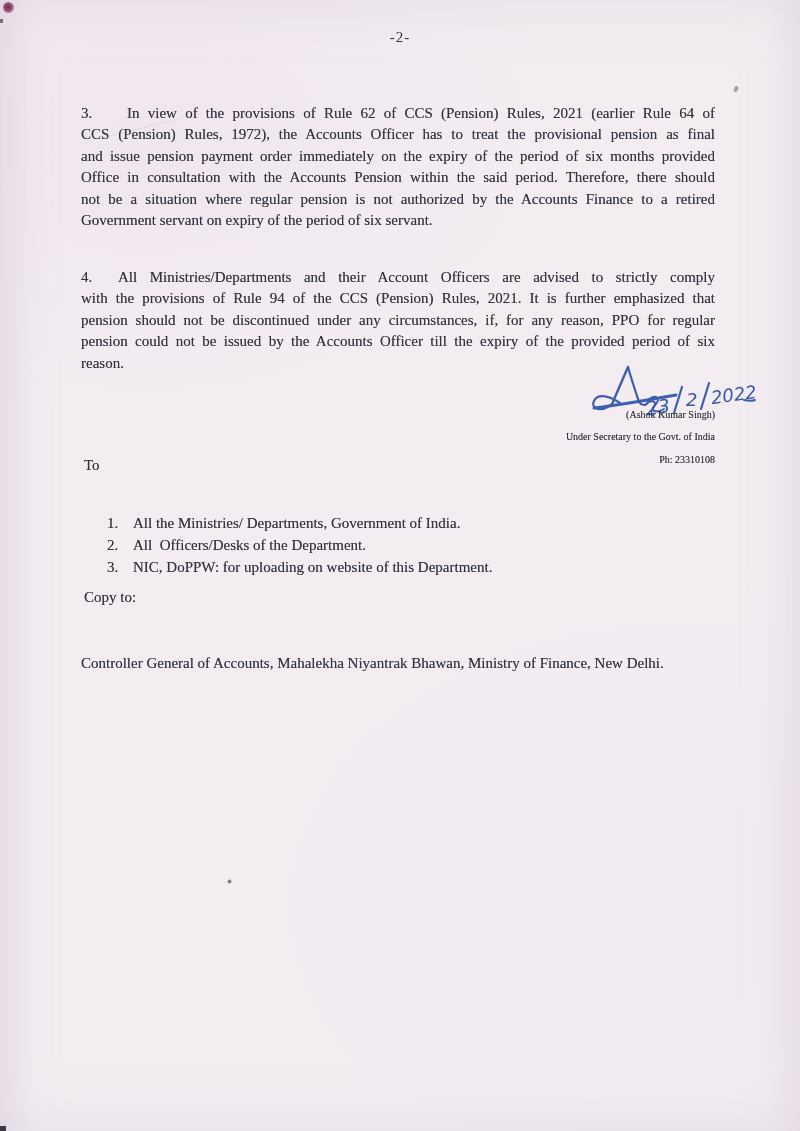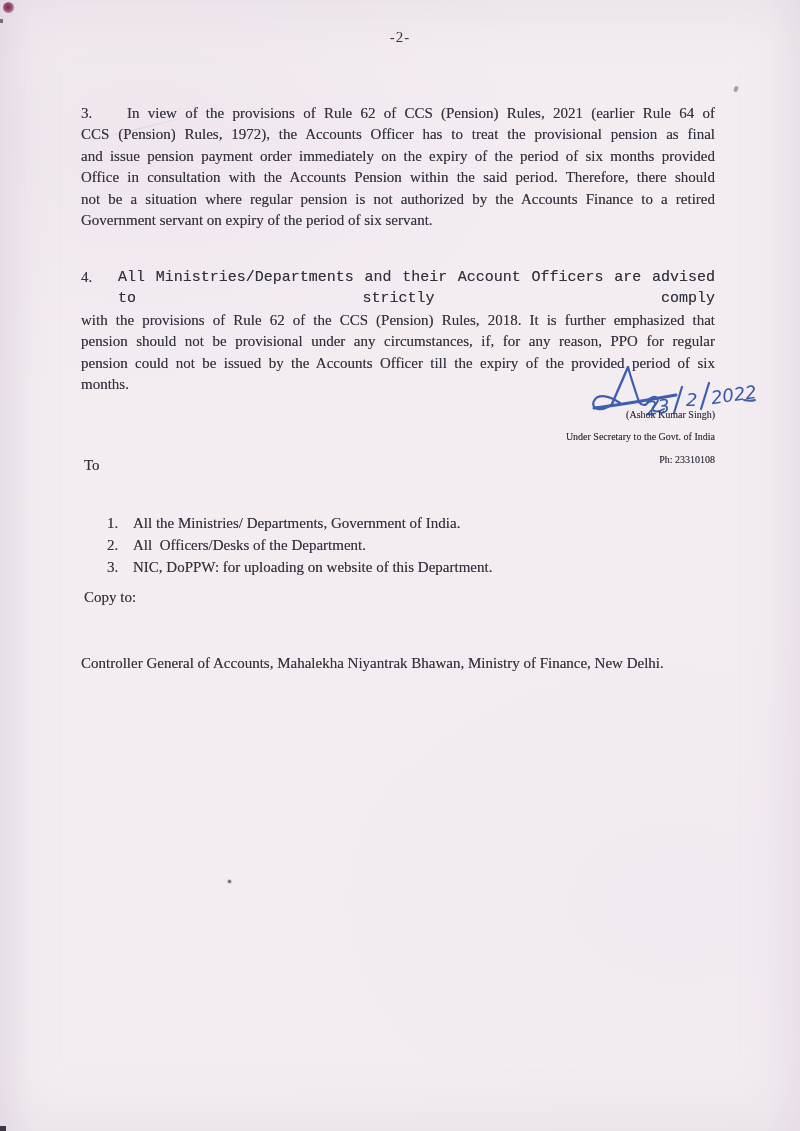--- a/index.html
+++ b/index.html
@@ -26,21 +26,21 @@
   }
   .body-text{font-size:15px;line-height:21.4px;text-shadow:0 0 .4px rgba(50,50,62,.55);}
   .para{position:absolute;left:81px;width:634px;}
   .para-3{top:103px;}
   .para-4{top:267px;}
   .jline{position:relative;text-align:justify;text-align-last:justify;}
   .jline.last{text-align-last:left;}
   .pnum{position:absolute;left:0;top:0;}
   .ptext{display:block;text-align:justify;text-align-last:justify;}
   .para-3 .ptext{margin-left:46px;}
-  .para-4 .ptext{margin-left:37px;font-family:Liberation Mono, monospace;}
+  .para-4 .ptext{margin-left:37px;}
   .sig-block{
     position:absolute;top:404px;right:85px;
     text-align:right;font-size:10px;line-height:22.3px;
     text-shadow:0 0 .4px rgba(50,50,62,.55);
     margin-left:32px;
   }
   .sig-svg{position:absolute;left:592px;top:361px;width:165px;height:58px;}
   .sig-svg path{stroke:#3f5fae;fill:none;stroke-linecap:round;}
   .sig-svg text{fill:#3a5aa6;font-family:"DejaVu Sans",sans-serif;font-style:italic;}
   .to-label{position:absolute;left:84px;top:455px;}
@@ -80,24 +80,24 @@
       <div class="jline">and issue pension payment order immediately on the expiry of the period of six months provided</div>
       <div class="jline">Office in consultation with the Accounts Pension within the said period. Therefore, there should</div>
       <div class="jline">not be a situation where regular pension is not authorized by the Accounts Finance to a retired</div>
       <div class="jline last">Government servant on expiry of the period of six servant.</div>
     </div>
   <div class="para para-4 body-text">
       <div class="jline">
         <span class="pnum">4.</span>
         <span class="ptext">All Ministries/Departments and their Account Officers are advised to strictly comply</span>
       </div>
-      <div class="jline">with the provisions of Rule 62 of the CCS (Pension) Rules, 2018. It is further emphasized that</div>
-      <div class="jline">pension should not be provisional under any circumstances, if, for any reason, PPO for regular</div>
+      <div class="jline">with the provisions of Rule 94 of the CCS (Pension) Rules, 2021. It is further emphasized that</div>
+      <div class="jline">pension should not be discontinued under any circumstances, if, for any reason, PPO for regular</div>
       <div class="jline">pension could not be issued by the Accounts Officer till the expiry of the provided period of six</div>
-      <div class="jline last">months.</div>
+      <div class="jline last">reason.</div>
     </div>
 
   <svg class="sig-svg" viewBox="0 0 165 58" xmlns="http://www.w3.org/2000/svg">
 
     <path d="M36 6 L20 43" stroke-width="2.4"></path>
     <path d="M20 43 C 10 52 -2 48 2 40 C 6 32 18 35 28 42" stroke-width="2.2"></path>
     <path d="M36 6 C 39 17 43 29 47 41 c 3 4 7 4 9 0" stroke-width="2.2"></path>
     <path d="M56 39 c 7 -7 14 -1 7 5 c -6 5 0 9 9 4" stroke-width="2"></path>
     <path d="M2 47 C 28 44 56 39 84 34" stroke-width="3"></path>
 

